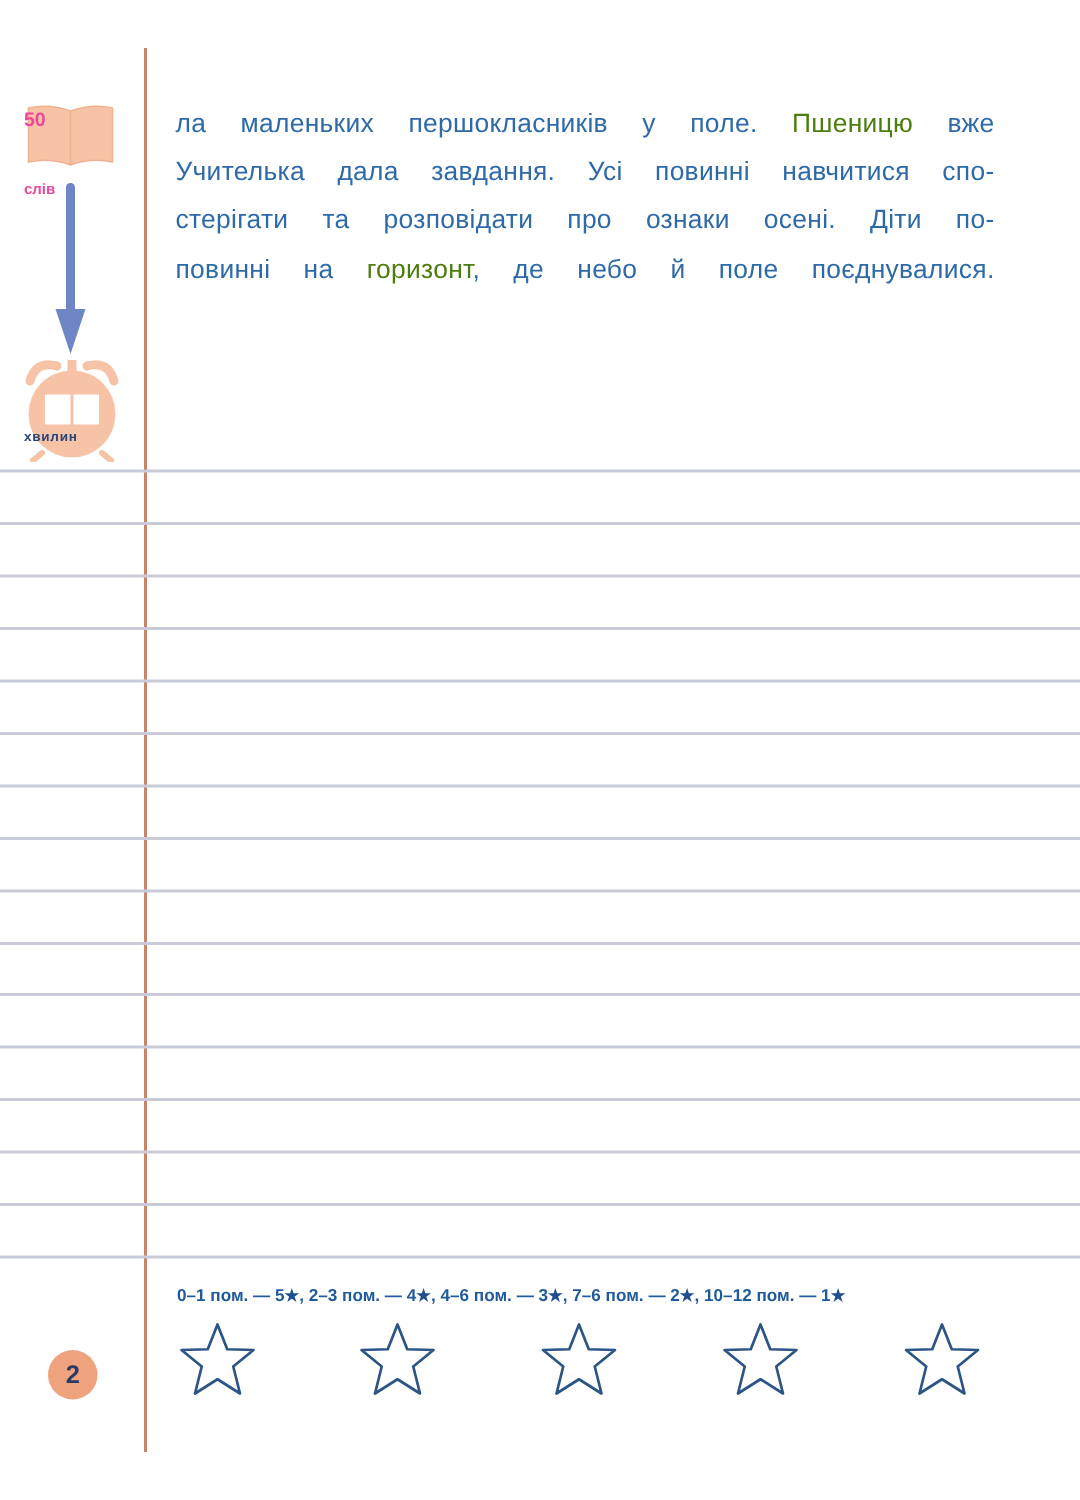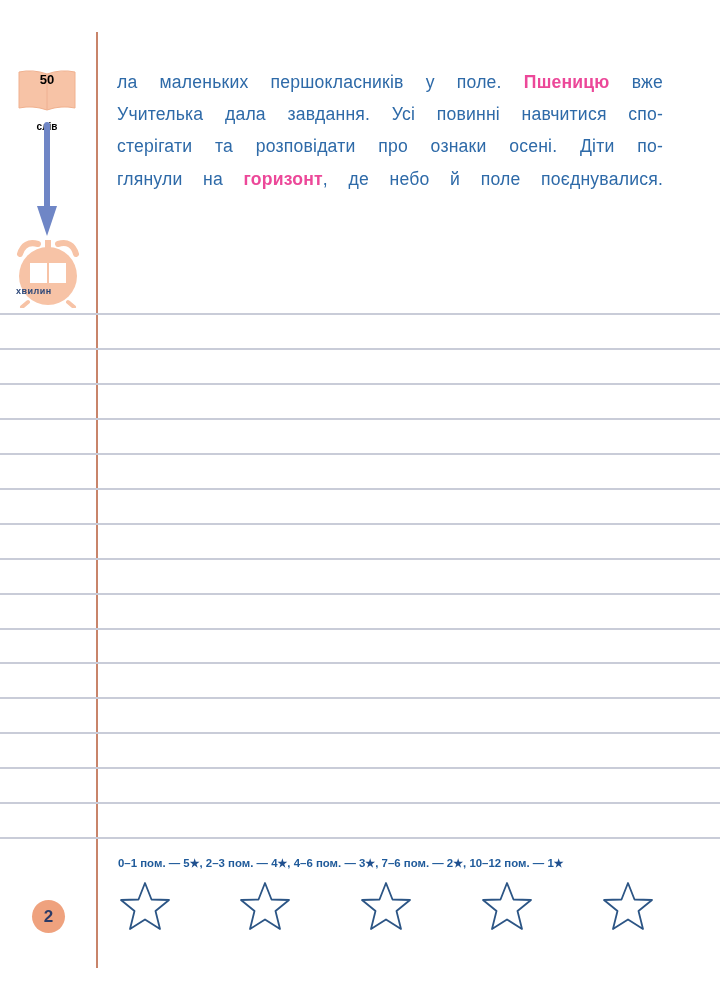--- a/index.html
+++ b/index.html
@@ -15,24 +15,24 @@
       position: absolute; left: 0; width: 720px; height: 2px; background: #c9ccd8;
     }
     .passage {
       position: absolute; left: 117px; top: 66px; width: 546px;
       color: #2e6aa8; font-size: 17.6px; line-height: 32.2px;
       text-align: justify; text-align-last: justify; letter-spacing: 0.2px;
       word-spacing: 2px;
     }
     .passage .ln { display: block; text-align: justify; text-align-last: justify; white-space: nowrap; }
     .passage .ln.first { padding-left: 34px; }
-    .passage b { color: #ec4899; font-weight: bold; }
+    .passage b { color: #4d7c0f; font-weight: normal; }
     .book-icon { position: absolute; left: 16px; top: 68px; width: 62px; height: 46px; }
     .book-text {
-      position: absolute; left: 16px; width: 62px; text-align: center; color: #000000;
+      position: absolute; left: 16px; width: 62px; color: #ec4899;
       font-weight: bold;
     }
     .arrow-icon { position: absolute; left: 36px; top: 120px; width: 22px; height: 120px; }
     .clock-icon { position: absolute; left: 14px; top: 236px; width: 68px; height: 72px; }
     .clock-text {
       position: absolute; left: 16px; top: 286px; width: 64px; text-align: left;
       color: #2a4678; font-size: 9px; font-weight: bold; letter-spacing: 0.5px;
     }
     .score-line {
       position: absolute; left: 118px; top: 857px; width: 540px;
@@ -77,21 +77,21 @@
   <rect x="35" y="27" width="17" height="20" fill="#ffffff"></rect>
   <path d="M14 66 L8 71" stroke="#f7c3a6" stroke-width="4" stroke-linecap="round"></path>
   <path d="M54 66 L60 71" stroke="#f7c3a6" stroke-width="4" stroke-linecap="round"></path>
 </svg>
 <div class="clock-text">хвилин</div>
 
 <div class="passage">
   <span class="ln"><span>ла маленьких першокласників у поле.</span> <b>Пшеницю</b> <span>вже</span></span>
   <span class="ln">Учителька дала завдання. Усі повинні навчитися спо-</span>
   <span class="ln">стерігати та розповідати про ознаки осені. Діти по-</span>
-  <span class="ln"><span>глянули на</span> <b>горизонт</b><span>, де небо й поле поєднувалися.</span></span>
+  <span class="ln"><span>повинні на</span> <b>горизонт</b><span>, де небо й поле поєднувалися.</span></span>
 </div>
 
 <div>
   <div class="rule" style="top:313px"></div>
   <div class="rule" style="top:348px"></div>
   <div class="rule" style="top:383px"></div>
   <div class="rule" style="top:418px"></div>
   <div class="rule" style="top:453px"></div>
   <div class="rule" style="top:488px"></div>
   <div class="rule" style="top:523px"></div>

